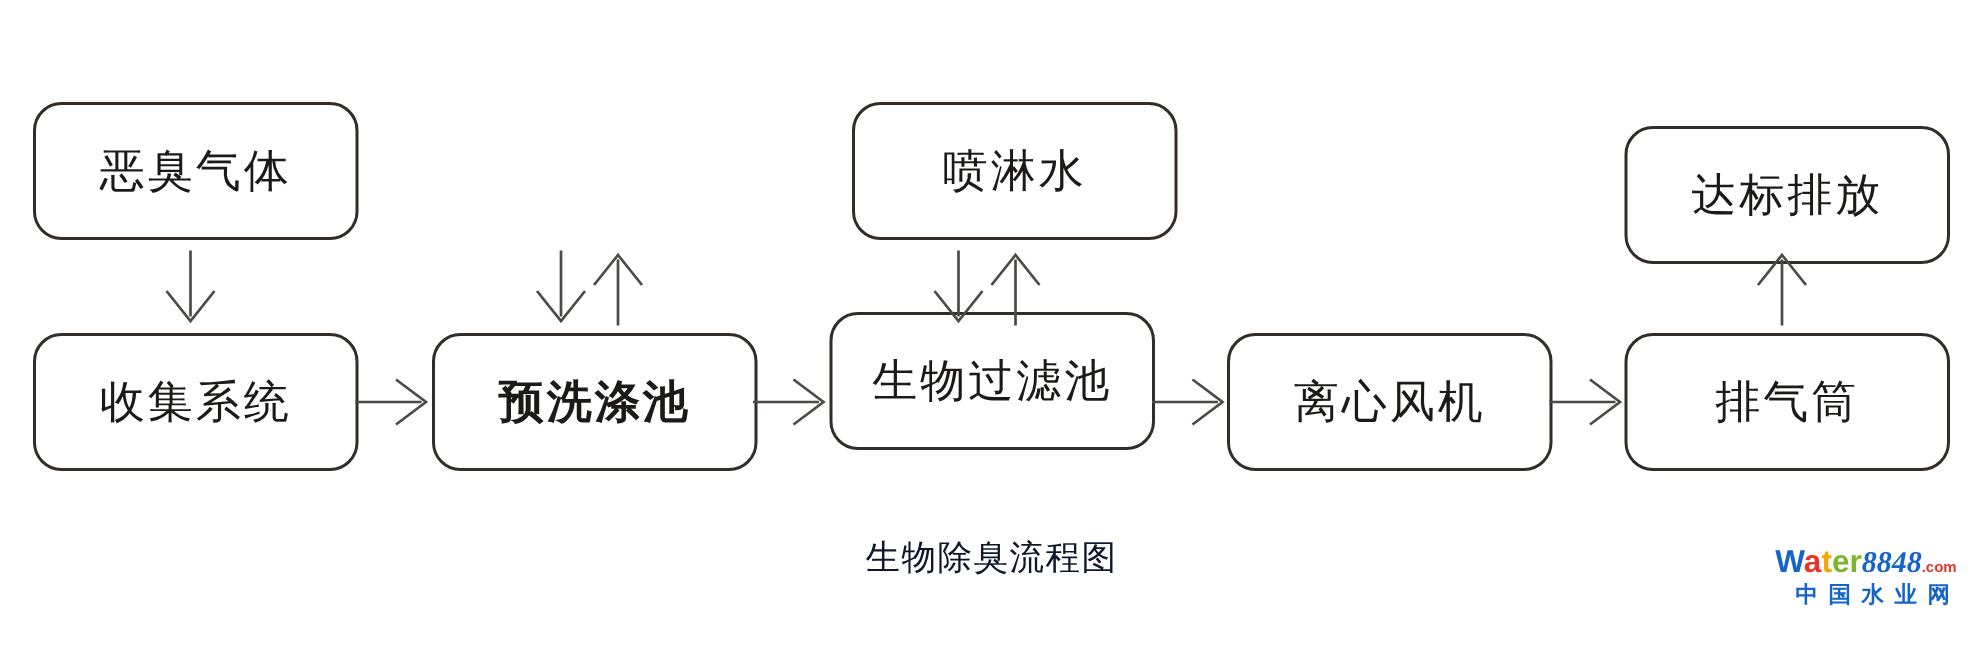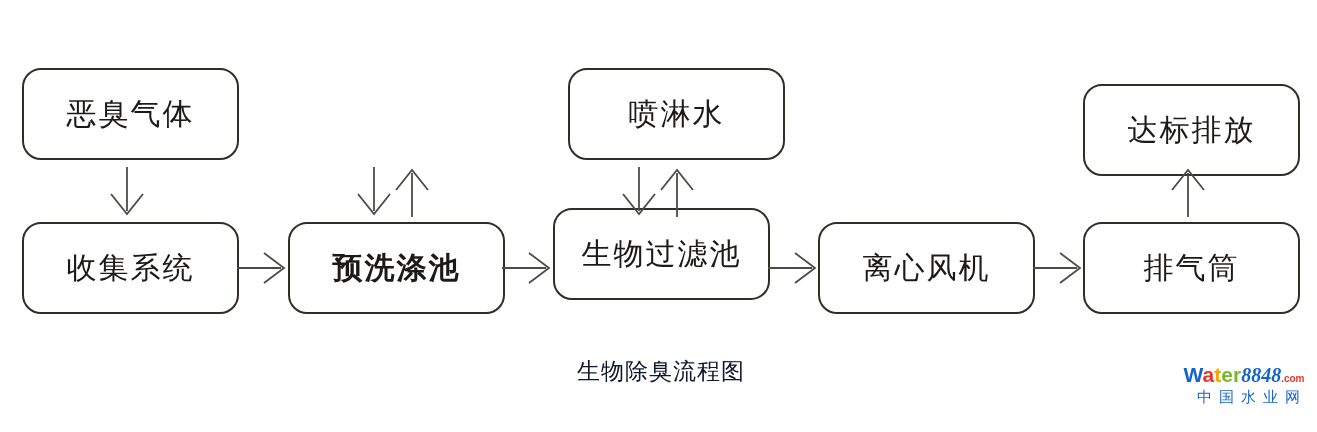--- a/index.html
+++ b/index.html
@@ -52,21 +52,21 @@
   .brand-number{
     font-family:"Liberation Serif","DejaVu Serif",serif;
     font-style:italic;font-weight:bold;
     font-size:20px;color:#1565c8;
   }
   .brand-tld{
     font-size:10px;font-weight:bold;color:#e53528;
   }
   .site-line{
     margin-top:4px;
-    font-size:15px;font-weight:normal;
+    font-size:15px;font-weight:bold;
     color:#1565c8;
     letter-spacing:7px;
     margin-left:16px;
   }
 </style>
 </head>
 <body>
 
 <div class="canvas">
 

